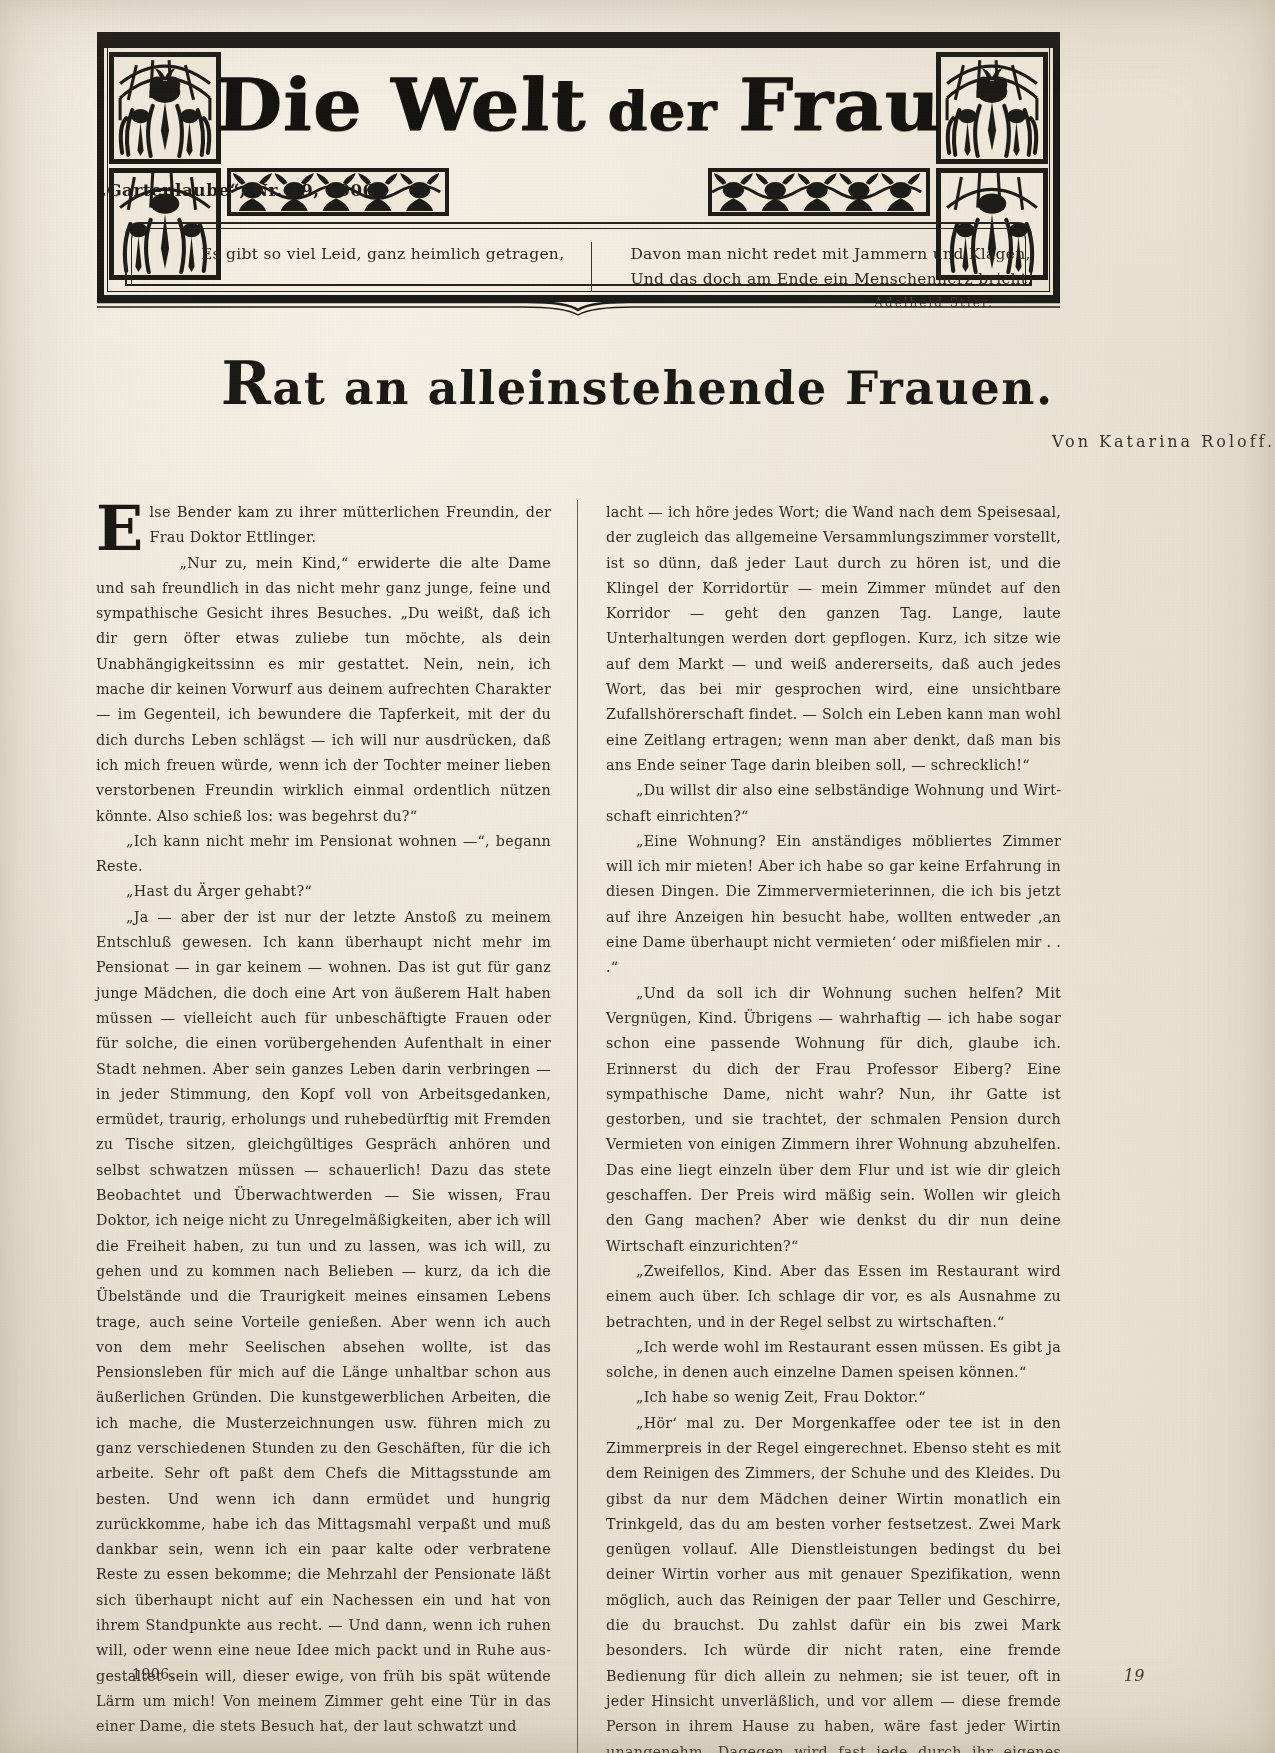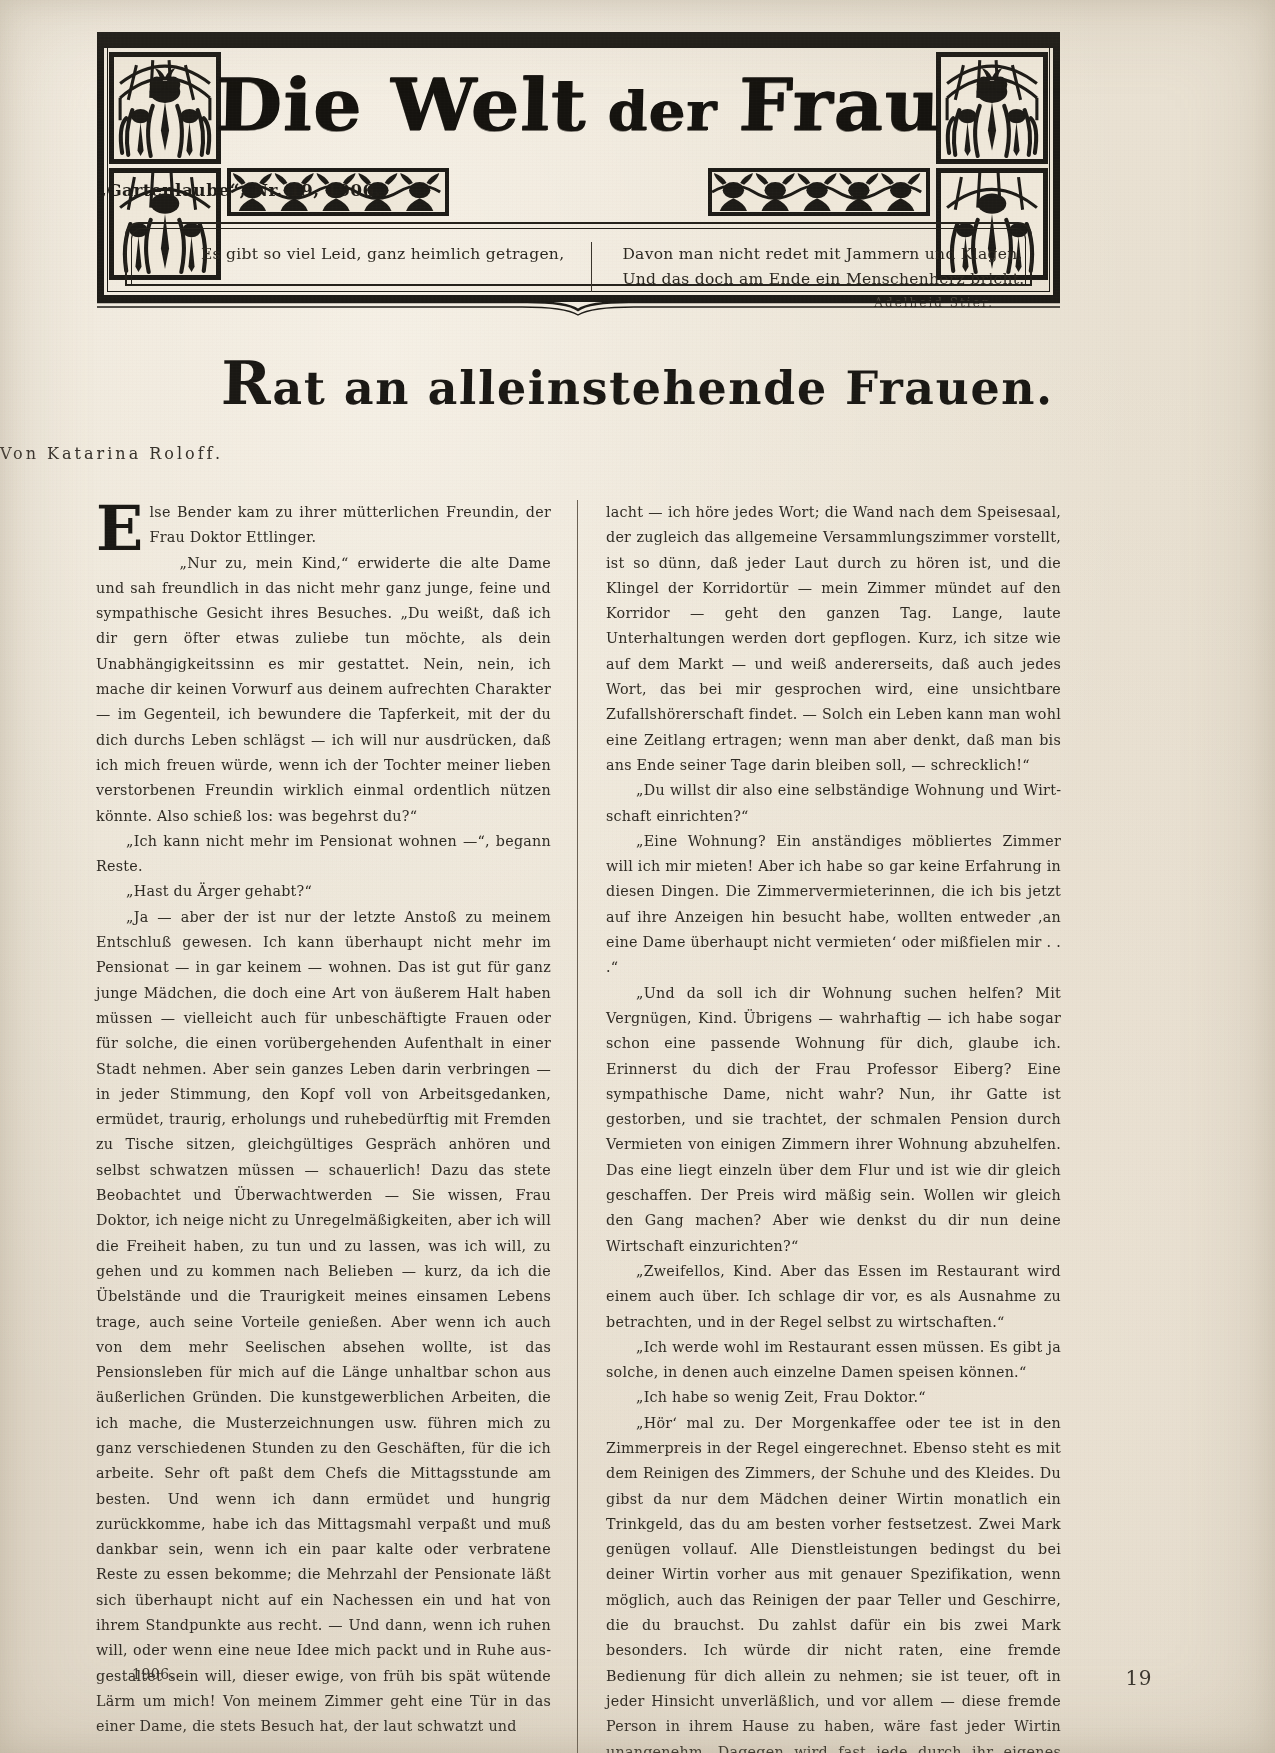--- a/index.html
+++ b/index.html
@@ -141,21 +141,21 @@
     border-bottom: none;
     border-radius: 11px 11px 0 0;
   }
   .epi-grid {
     position: absolute;
     left: 58px; right: 30px; top: 18px;
     display: flex;
     gap: 11px;
   }
   .epi-col { flex: 1; padding: 0 16px; }
-  .epi-col.right { border-left: 1px solid #3a352c; padding-left: 30px; }
+  .epi-col.right { border-left: 1px solid #3a352c; padding-left: 38px; }
   .epi-line {
     font-size: 15.5px;
     line-height: 25px;
     letter-spacing: .3px;
     color: #2b2720;
     white-space: nowrap;
   }
   .epi-attrib {
     position: absolute;
     right: 36px;
@@ -185,22 +185,22 @@
     font-weight: 700;
     font-size: 46px;
     letter-spacing: 1.5px;
     color: #1a1814;
     transform: skewX(-1deg);
   }
   .art-title .cap { font-size: 60px; }
   .byline {
     position: absolute;
     left: 0; right: 0;
-    top: 444px;
-    text-align: left;
+    top: 432px;
+    text-align: right;
     font-size: 16px;
     letter-spacing: 3px;
     color: #35302a;
   }
 
   .columns {
     position: absolute;
     left: 96px;
     top: 500px;
     width: 966px;
@@ -233,25 +233,26 @@
   .foot-year {
     position: absolute;
     left: 132px;
     top: 1666px;
     font-size: 14px;
     letter-spacing: .5px;
     color: #3b362e;
   }
   .foot-page {
     position: absolute;
-    right: 123px;
+    right: 130px;
     top: 1666px;
-    font-size: 20px;
+    font-size: 16px;
     letter-spacing: .5px;
     color: #3b362e;
+    font-style: italic;
   }
 </style>
 </head>
 <body>
 
 <div class="page">
 
   <div class="masthead">
     <div class="mh-frame"></div>
     <div class="mh-topbar"></div>

